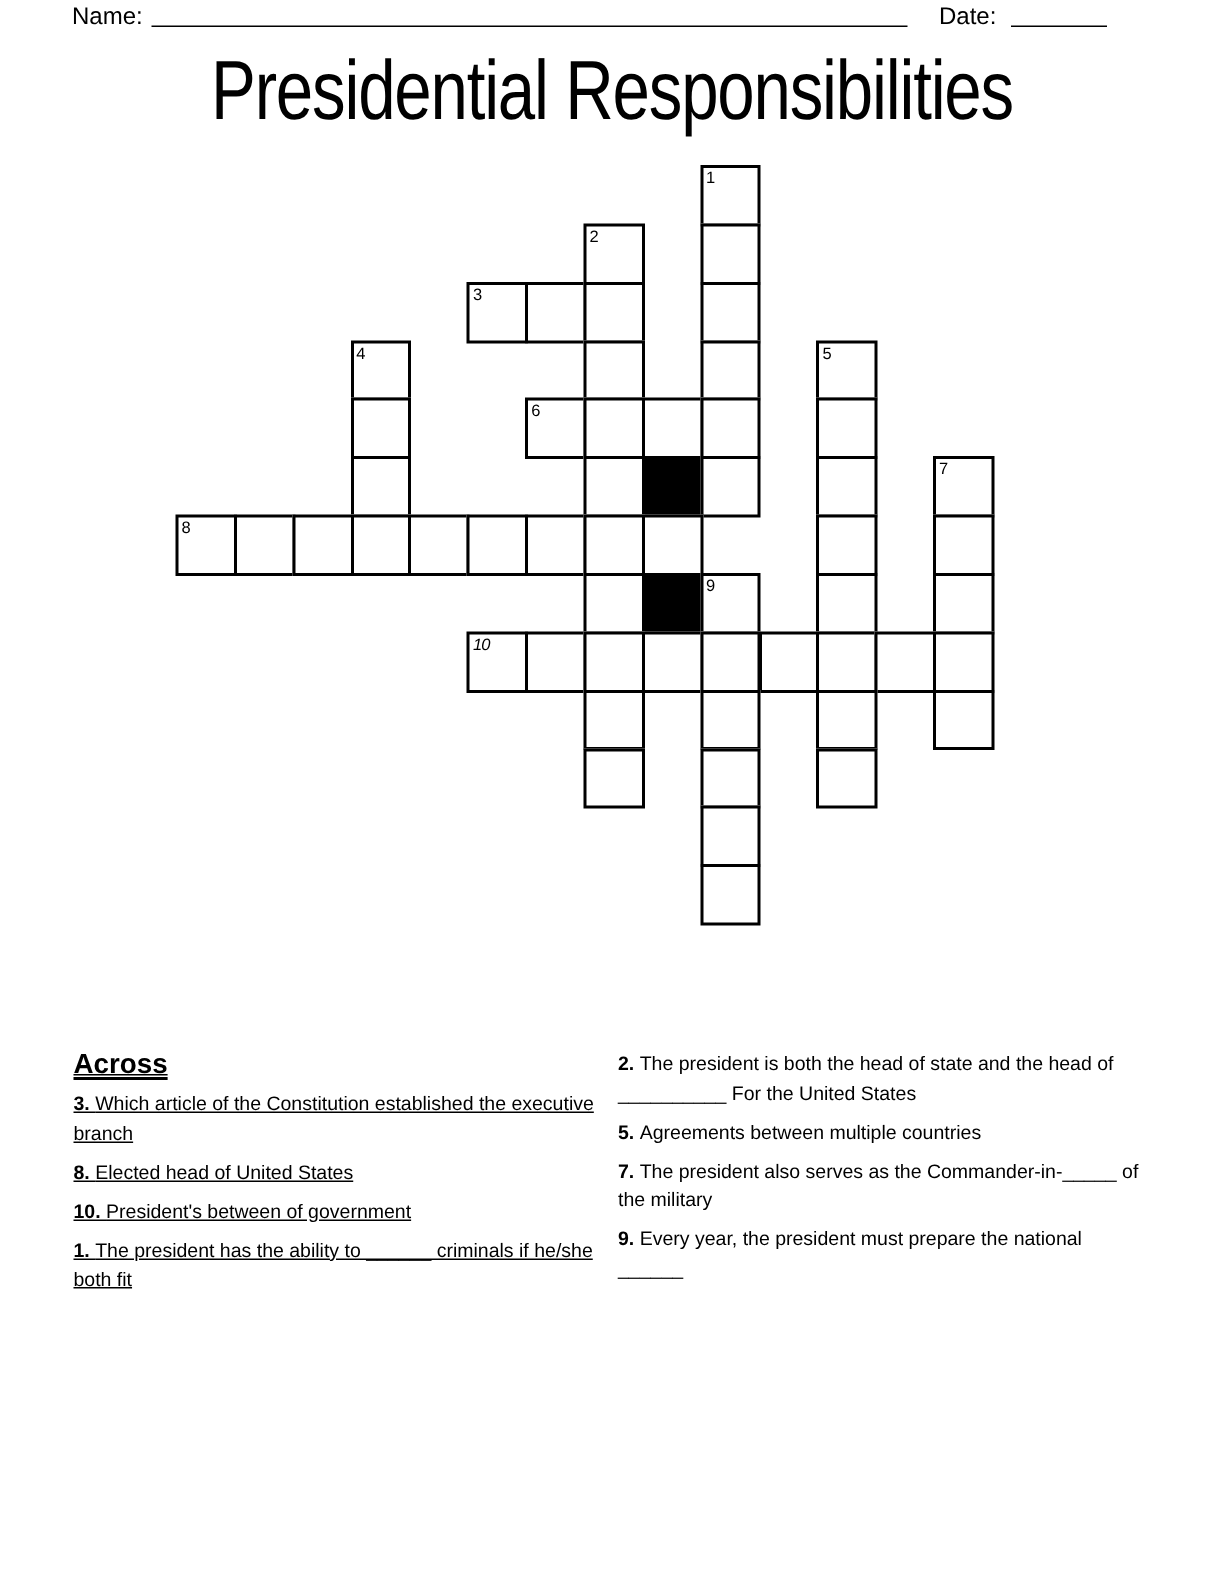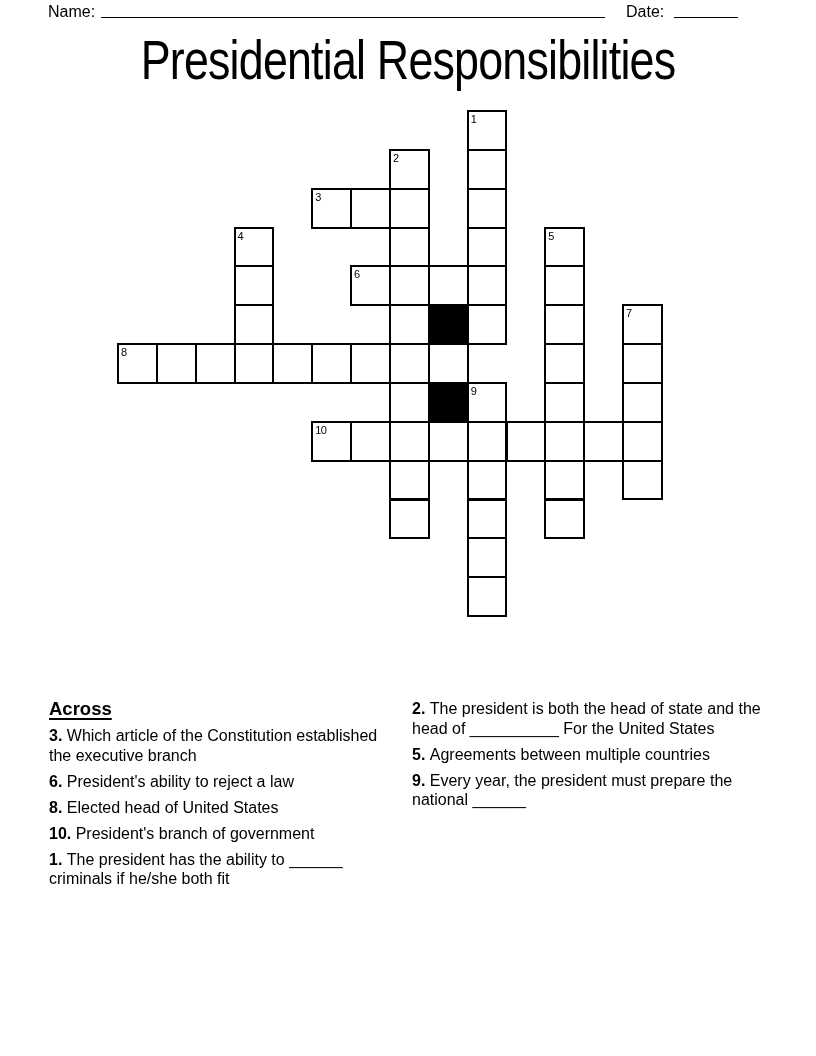--- a/index.html
+++ b/index.html
@@ -31,28 +31,28 @@
   .cell.black { background: #000000; }
   .cell .num {
     position: absolute; left: 2px; top: 1px;
     font-size: 11px; line-height: 12px; font-weight: 400;
     letter-spacing: -0.5px;
   }
 
   
   #clues { position: absolute; left: 49px; top: 699px; width: 716px; display: flex; }
   .clue-col { width: 350px; }
-  .clue-col.left { margin-right: 13px; }
+  .clue-col.left { margin-right: 13px; text-decoration: underline; }
   .clues-heading {
     font-size: 18.5px; font-weight: bold; line-height: 20px;
     text-decoration: underline; text-decoration-thickness: 1.8px; text-underline-offset: 3px;
     margin-bottom: 7px;
   }
   .clues-heading.down { margin-top: 4px; }
-  .clue { font-size: 16px; line-height: 19.5px; margin-bottom: 6.5px; }
+  .clue { font-size: 13px; line-height: 19.5px; margin-bottom: 6.5px; }
   .clue b { font-weight: bold; }
 </style>
 </head>
 <body>
 
 <span class="hdr-label" id="name-label">Name:</span>
 <span class="blank-line" id="name-line"></span>
 <span class="hdr-label" id="date-label">Date:</span>
 <span class="blank-line" id="date-line"></span>
 
@@ -109,21 +109,21 @@
     <div class="cell" style="left: 310.8px; top: 233.1px; width: 40.85px; height: 40.85px;"></div>
     <div class="cell" style="left: 427.35px; top: 233.1px; width: 40.85px; height: 40.85px;"></div>
     <div class="cell" style="left: 505.05px; top: 233.1px; width: 40.85px; height: 40.85px;"></div>
     <div class="cell" style="left: 271.95px; top: 271.95px; width: 40.85px; height: 40.85px;"></div>
     <div class="cell black" style="left: 310.8px; top: 271.95px; width: 40.85px; height: 40.85px;"></div>
     <div class="cell" style="left: 349.65px; top: 271.95px; width: 40.85px; height: 40.85px;">
       <span class="num">9</span>
     </div>
     <div class="cell" style="left: 427.35px; top: 271.95px; width: 40.85px; height: 40.85px;"></div>
     <div class="cell" style="left: 505.05px; top: 271.95px; width: 40.85px; height: 40.85px;"></div>
-    <div class="cell" style="left: 194.25px; top: 310.8px; width: 40.85px; height: 40.85px;">
+    <div class="cell" style="left: 194.25px; top: 310.8px; width: 40.85px; height: 40.85px; font-style: italic;">
       <span class="num">10</span>
     </div>
     <div class="cell" style="left: 233.1px; top: 310.8px; width: 40.85px; height: 40.85px;"></div>
     <div class="cell" style="left: 271.95px; top: 310.8px; width: 40.85px; height: 40.85px;"></div>
     <div class="cell" style="left: 310.8px; top: 310.8px; width: 40.85px; height: 40.85px;"></div>
     <div class="cell" style="left: 349.65px; top: 310.8px; width: 40.85px; height: 40.85px;"></div>
     <div class="cell" style="left: 388.5px; top: 310.8px; width: 40.85px; height: 40.85px;"></div>
     <div class="cell" style="left: 427.35px; top: 310.8px; width: 40.85px; height: 40.85px;"></div>
     <div class="cell" style="left: 466.2px; top: 310.8px; width: 40.85px; height: 40.85px;"></div>
     <div class="cell" style="left: 505.05px; top: 310.8px; width: 40.85px; height: 40.85px;"></div>
@@ -136,28 +136,28 @@
     <div class="cell" style="left: 427.35px; top: 388.5px; width: 40.85px; height: 40.85px;"></div>
     <div class="cell" style="left: 349.65px; top: 427.35px; width: 40.85px; height: 40.85px;"></div>
     <div class="cell" style="left: 349.65px; top: 466.2px; width: 40.85px; height: 40.85px;"></div>
   </div>
 
 <div id="clues">
   <div class="clue-col left">
     <div class="clues-heading">Across</div>
     <div id="across-list">
         <p class="clue"><b>3. </b><span>Which article of the Constitution established the executive branch</span></p>
-        <p class="clue"><b>6. </b><span>President's ability to reject a law</span></p>
         <p class="clue"><b>8. </b><span>Elected head of United States</span></p>
-        <p class="clue"><b>10. </b><span>President's branch of government</span></p>
+        <p class="clue"><b>10. </b><span>President's between of government</span></p>
       </div>
     <div id="down-list-left">
         <p class="clue"><b>1. </b><span>The president has the ability to ______ criminals if he/she both fit</span></p>
       </div>
   </div>
   <div class="clue-col right">
     <div id="down-list-right">
         <p class="clue"><b>2. </b><span>The president is both the head of state and the head of __________ For the United States</span></p>
         <p class="clue"><b>5. </b><span>Agreements between multiple countries</span></p>
+        <p class="clue"><b>7. </b><span>The president also serves as the Commander-in-_____ of the military</span></p>
         <p class="clue"><b>9. </b><span>Every year, the president must prepare the national ______</span></p>
       </div>
   </div>
 </div>
 
 </body></html>

